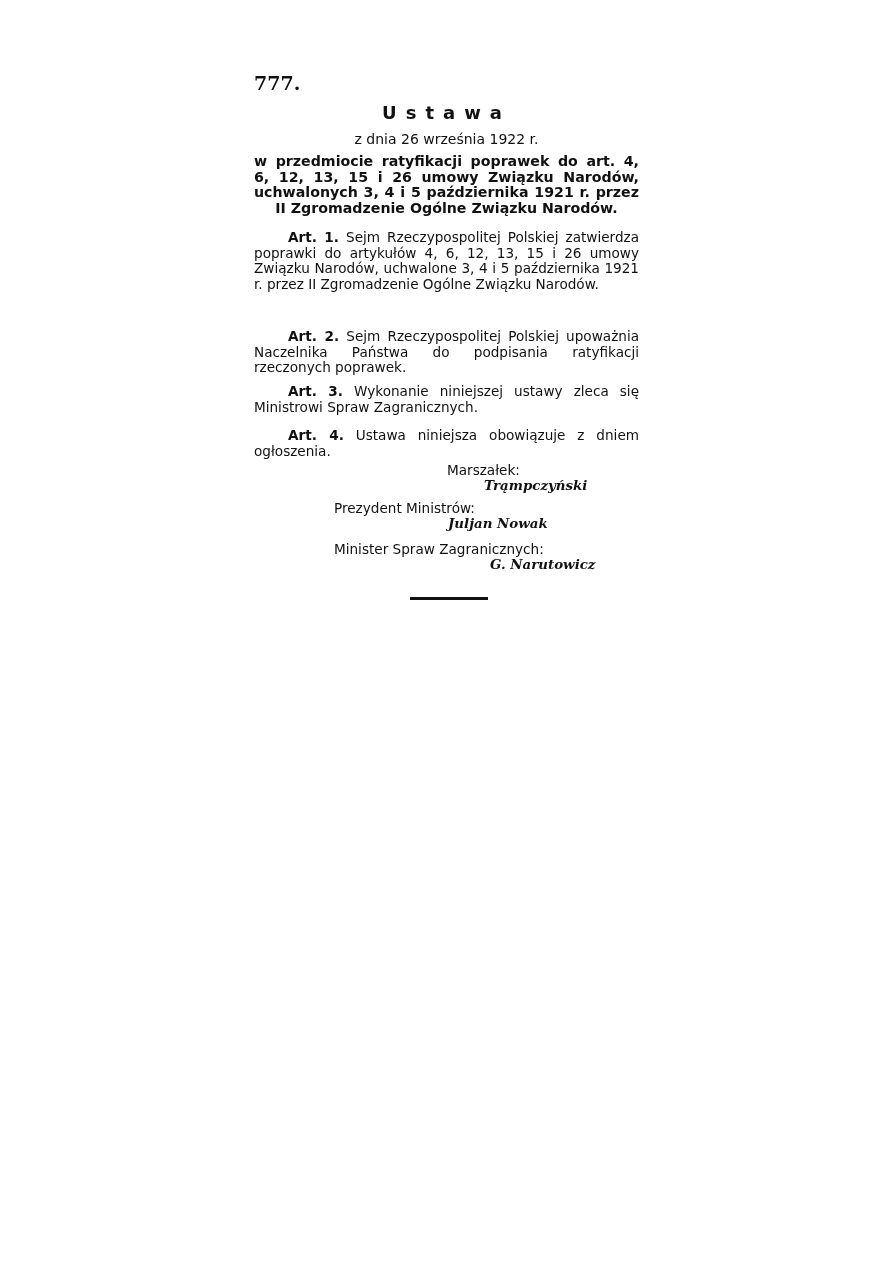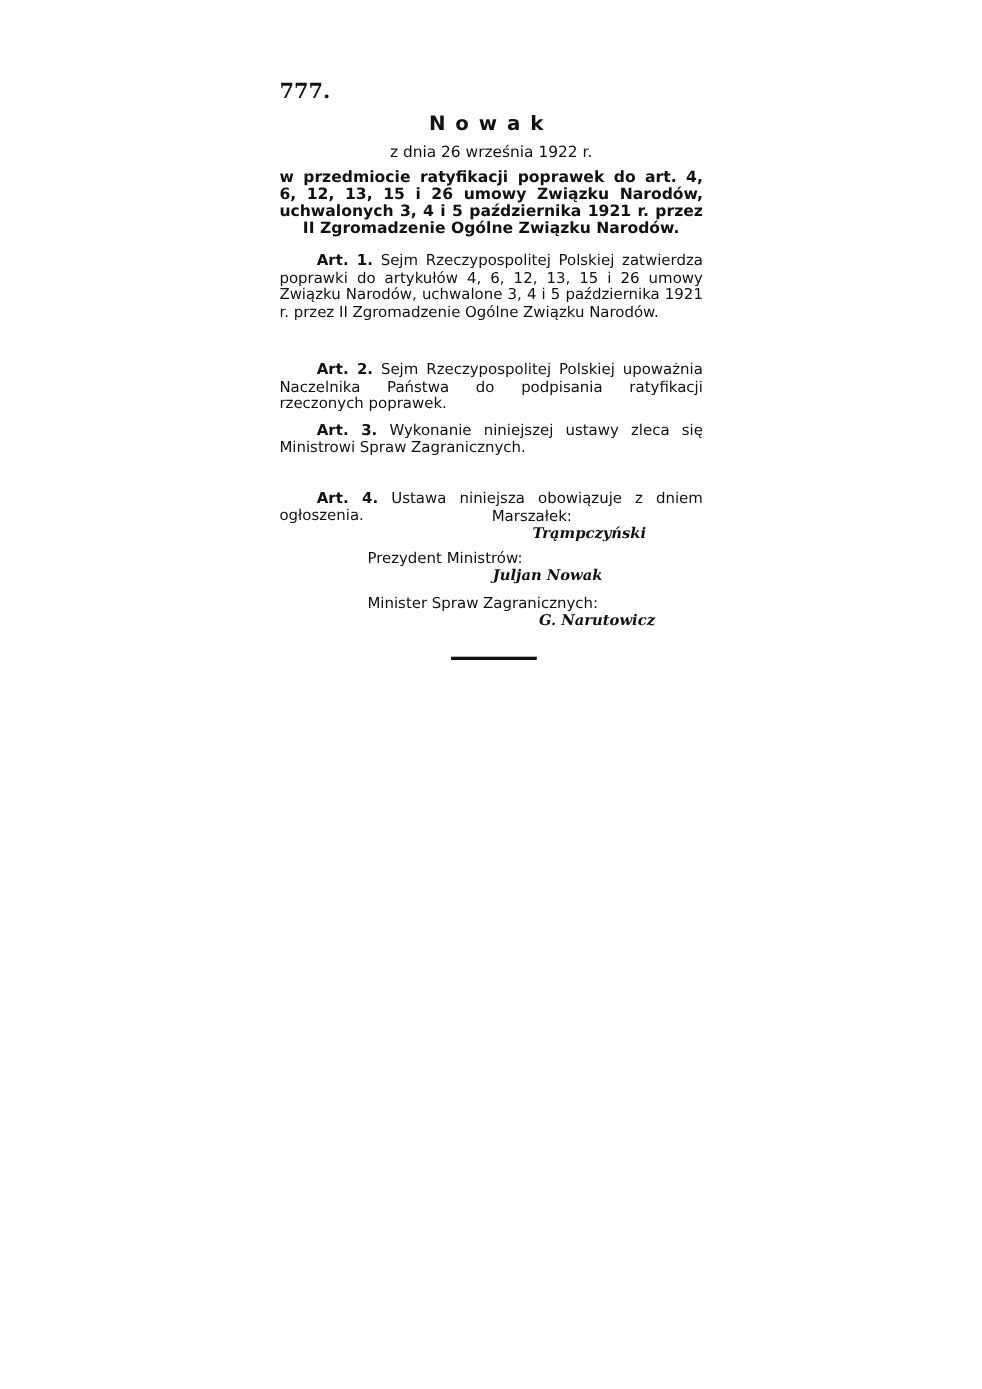--- a/index.html
+++ b/index.html
@@ -15,21 +15,21 @@
   .indent { text-indent:34px; }
   .sig { position:absolute; font-size:13.6px; }
   .sig.name { font-style:italic; font-weight:bold; font-family:"DejaVu Serif", serif; font-size:13.4px; }
   .rule { position:absolute; left:156px; top:531px; width:78px; height:3px; background:#111; }
 </style>
 </head>
 <body>
 
 <div class="page">
   <div class="num">777.</div>
-  <div class="title">Nowak</div>
+  <div class="title">Ustawa</div>
   <div class="date">z dnia 26 września 1922 r.</div>
 
   <div class="subject">
     <span class="c" style="text-align:justify;text-align-last:justify;">w przedmiocie ratyfikacji poprawek do art. 4,</span>
     <span class="c" style="text-align:justify;text-align-last:justify;">6, 12, 13, 15 i 26 umowy Związku Narodów,</span>
     <span class="c" style="text-align:justify;text-align-last:justify;">uchwalonych 3, 4 i 5 października 1921 r. przez</span>
     <span class="c">II Zgromadzenie Ogólne Związku Narodów.</span>
   </div>
 
   <div class="art indent" style="top:164px;">
@@ -40,21 +40,21 @@
   <div class="art indent" style="top:263px;">
     <span class="lbl">Art. 2.</span>
     <span>Sejm Rzeczypospolitej Polskiej upoważnia Naczelnika Państwa do podpisania ratyfikacji rzeczonych poprawek.</span>
   </div>
 
   <div class="art indent" style="top:318px;">
     <span class="lbl">Art. 3.</span>
     <span>Wykonanie niniejszej ustawy zleca się Ministrowi Spraw Zagranicznych.</span>
   </div>
 
-  <div class="art indent" style="top:362px;margin-top:18px;">
+  <div class="art indent" style="top:362px;">
     <span class="lbl">Art. 4.</span>
     <span>Ustawa niniejsza obowiązuje z dniem ogłoszenia.</span>
   </div>
 
   <div class="sig" style="left:193px; top:396px;">Marszałek:</div>
   <div class="sig name" style="left:230px; top:411px;font-style:italic;">Trąmpczyński</div>
 
   <div class="sig" style="left:80px; top:434px;">Prezydent Ministrów:</div>
   <div class="sig name" style="left:194px; top:449px;">Juljan Nowak</div>
 

